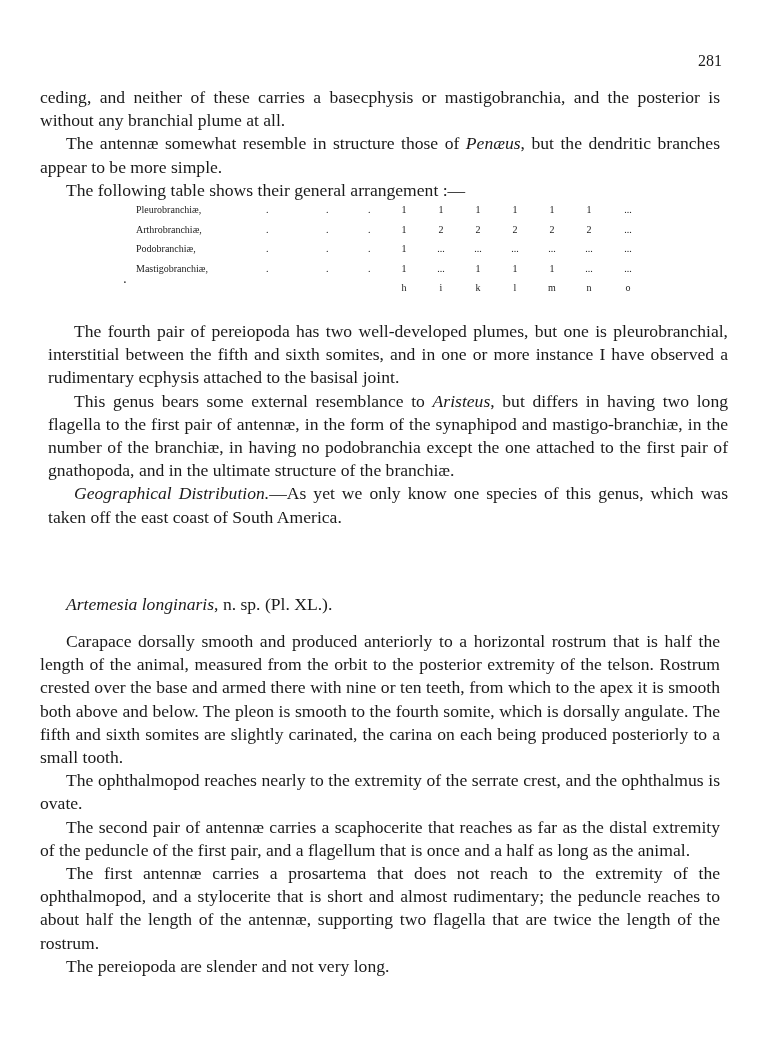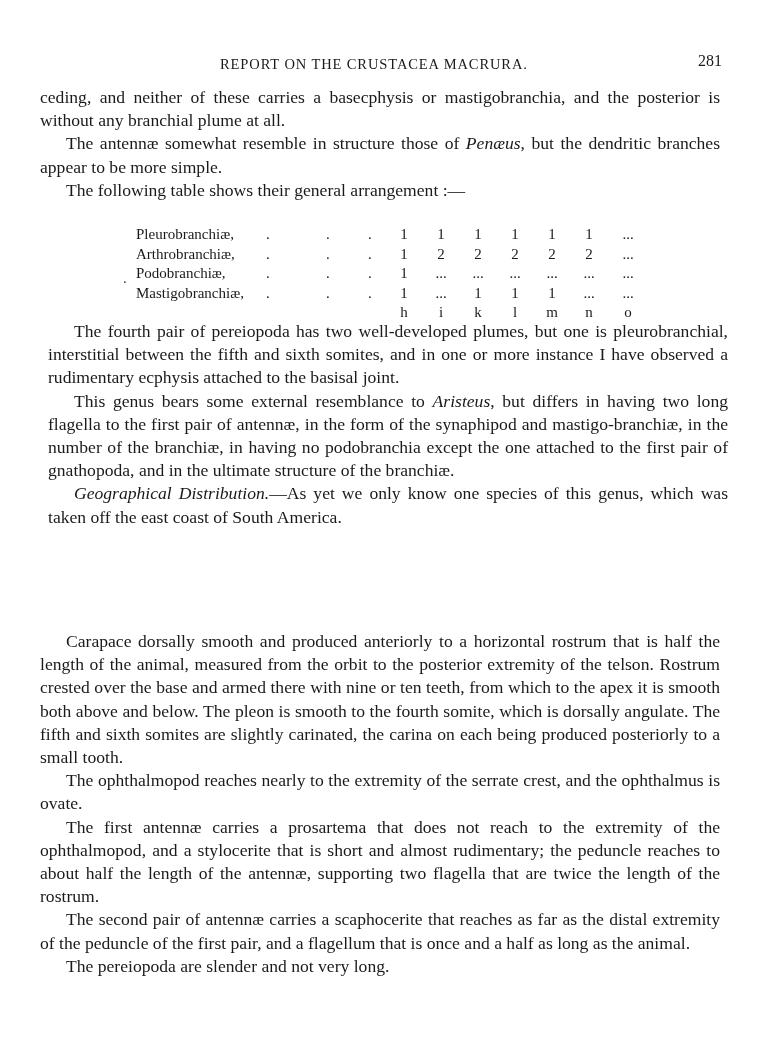--- a/index.html
+++ b/index.html
@@ -22,36 +22,35 @@
   }
   .text-block {
     position: absolute; left: 40px; width: 680px;
     font-family: "Liberation Serif", serif; font-size: 17.6px; line-height: 23.2px;
     text-align: justify; text-align-last: left;
   }
   .text-block p { margin: 0; }
   .indent { text-indent: 26px; }
   em { font-style: italic; }
   .table {
-    position: absolute; left: 136px; top: 226px; width: 520px;
-    font-family: "Liberation Serif", serif; font-size: 15px;
+    position: absolute; left: 136px; top: 204px; width: 520px;
+    font-family: "Liberation Serif", serif; font-size: 10px;
   }
   .t-row { position: relative; height: 19.6px; }
   .t-label { position: absolute; left: 0; top: 0; }
   .t-dot { position: absolute; top: 0; }
   .t-cell { position: absolute; top: 0; width: 24px; text-align: center; }
   .bullet-mark { position: absolute; left: 123px; top: 276px; font-size: 12px; }
 </style>
 </head>
 <body>
 
 <div class="page">
 
   <div class="running-head">
-    <span class="running-title">REPORT ON THE CRUSTACEA MACRURA.</span>
     <span class="page-number">281</span>
   </div>
 
   <div class="text-block" style="top:86px;">
     <p>ceding, and neither of these carries a basecphysis or mastigobranchia, and the posterior is without any branchial plume at all.</p>
     <p class="indent"><span>The antennæ somewhat resemble in structure those of </span><em>Penæus</em><span>, but the dendritic branches appear to be more simple.</span></p>
     <p class="indent">The following table shows their general arrangement :—</p>
   </div>
 
   <div class="bullet-mark">·</div>
@@ -119,22 +118,25 @@
       <span class="t-cell" style="left:480px">o</span>
     </div>
   </div>
 
   <div class="text-block" style="top:320px;margin-left:8px;">
     <p class="indent">The fourth pair of pereiopoda has two well-developed plumes, but one is pleurobranchial, interstitial between the fifth and sixth somites, and in one or more instance I have observed a rudimentary ecphysis attached to the basisal joint.</p>
     <p class="indent"><span>This genus bears some external resemblance to </span><em>Aristeus</em><span>, but differs in having two long flagella to the first pair of antennæ, in the form of the synaphipod and mastigo-branchiæ, in the number of the branchiæ, in having no podobranchia except the one attached to the first pair of gnathopoda, and in the ultimate structure of the branchiæ.</span></p>
     <p class="indent"><em>Geographical Distribution.</em><span>—As yet we only know one species of this genus, which was taken off the east coast of South America.</span></p>
   </div>
 
+  <div class="text-block" style="top:593px;">
+    <p class="indent"><em>Artemesia longinaris</em><span>, n. sp. (Pl. XL.).</span></p>
+  </div>
 
   <div class="text-block" style="top:630px;">
     <p class="indent">Carapace dorsally smooth and produced anteriorly to a horizontal rostrum that is half the length of the animal, measured from the orbit to the posterior extremity of the telson. Rostrum crested over the base and armed there with nine or ten teeth, from which to the apex it is smooth both above and below. The pleon is smooth to the fourth somite, which is dorsally angulate. The fifth and sixth somites are slightly carinated, the carina on each being produced posteriorly to a small tooth.</p>
     <p class="indent">The ophthalmopod reaches nearly to the extremity of the serrate crest, and the ophthalmus is ovate.</p>
+    <p class="indent">The second pair of antennæ carries a scaphocerite that reaches as far as the distal extremity of the peduncle of the first pair, and a flagellum that is once and a half as long as the animal.</p>
     <p class="indent">The first antennæ carries a prosartema that does not reach to the extremity of the ophthalmopod, and a stylocerite that is short and almost rudimentary; the peduncle reaches to about half the length of the antennæ, supporting two flagella that are twice the length of the rostrum.</p>
-    <p class="indent">The second pair of antennæ carries a scaphocerite that reaches as far as the distal extremity of the peduncle of the first pair, and a flagellum that is once and a half as long as the animal.</p>
     <p class="indent">The pereiopoda are slender and not very long.</p>
   </div>
 
 </div>
 
 </body></html>

